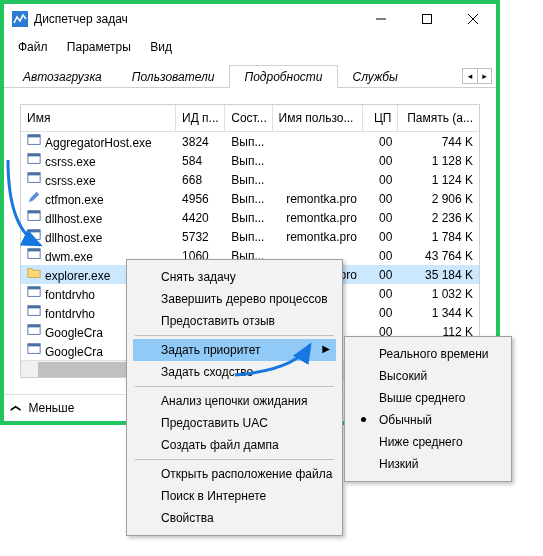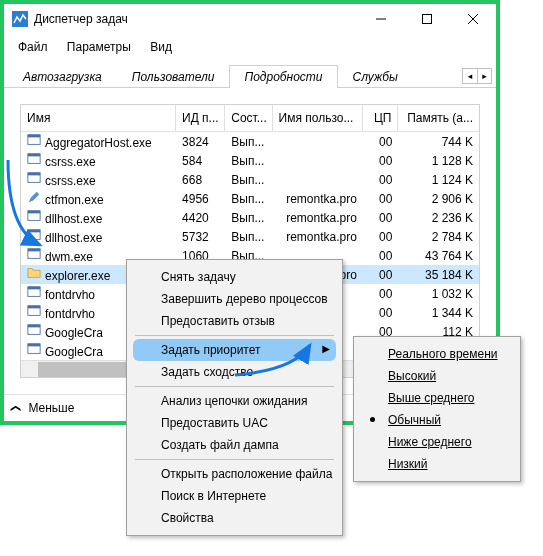--- a/index.html
+++ b/index.html
@@ -49,21 +49,21 @@
 
   .footer-row { display: flex; align-items: center; border-top: 1px solid #e0e0e0; padding: 6px 8px; }
   .chev { display:inline-block; transform: rotate(90deg); margin-right: 8px; font-size: 10px;}
 
   
   .ico { width: 14px; height: 14px; flex-shrink: 0; }
 
   
   .ctx { position: absolute; background: #f2f2f2; border: 1px solid #a0a0a0; box-shadow: 2px 2px 4px rgba(0,0,0,0.25); padding: 6px; }
   .ctx .item { padding: 4px 30px 4px 28px; white-space: nowrap; position: relative; }
-  .ctx .item.sel { background: #91c9f7; border-radius: 6px; }
+  .ctx .item.sel { background: #91c9f7; }
   .ctx .sep { height: 1px; background: #c0c0c0; margin: 3px 2px; }
   .ctx .item .arrow { position: absolute; right: 6px; top: 4px; font-size: 10px; }
   .ctx .item .dot { position: absolute; left: 10px; top: 8px; width: 5px; height: 5px; background: #000; border-radius: 50%; }
 
   
   .arrow-svg { position: absolute; pointer-events: none; }
 </style>
 </head>
 <body>
 
@@ -195,21 +195,21 @@
             <span><svg class="ico" viewBox="0 0 16 16">
                 <rect x="1" y="2" width="14" height="11" fill="#fff" stroke="#4a6fa5"></rect>
                 <rect x="1" y="2" width="14" height="3" fill="#4a6fa5"></rect>
               </svg></span>
             <span>dllhost.exe</span>
           </div>
           <div class="cell-pid">5732</div>
           <div class="cell-stat">Вып...</div>
           <div class="cell-user">remontka.pro</div>
           <div class="cell-cpu">00</div>
-          <div class="cell-mem">2 784 K</div>
+          <div class="cell-mem">1 784 K</div>
         </div>
         <div class="row">
           <div class="cell-name">
             <span><svg class="ico" viewBox="0 0 16 16">
                 <rect x="1" y="2" width="14" height="11" fill="#fff" stroke="#4a6fa5"></rect>
                 <rect x="1" y="2" width="14" height="3" fill="#4a6fa5"></rect>
               </svg></span>
             <span>dwm.exe</span>
           </div>
           <div class="cell-pid">1060</div>
@@ -310,21 +310,21 @@
   <div class="sep"></div>
   <div class="item">Анализ цепочки ожидания</div>
   <div class="item">Предоставить UAC</div>
   <div class="item">Создать файл дампа</div>
   <div class="sep"></div>
   <div class="item">Открыть расположение файла</div>
   <div class="item">Поиск в Интернете</div>
   <div class="item">Свойства</div>
 </div>
 
-<div class="ctx" style="left:353px; top:336px; width:168px;text-decoration:underline;">
+<div class="ctx" style="left:344px; top:336px; width:168px;">
   <div class="item">Реального времени</div>
   <div class="item">Высокий</div>
   <div class="item">Выше среднего</div>
   <div class="item"><span class="dot"></span><span>Обычный</span></div>
   <div class="item">Ниже среднего</div>
   <div class="item">Низкий</div>
 </div>
 
 <svg class="arrow-svg" style="left:0; top:0;" width="543" height="556">
   <defs>

